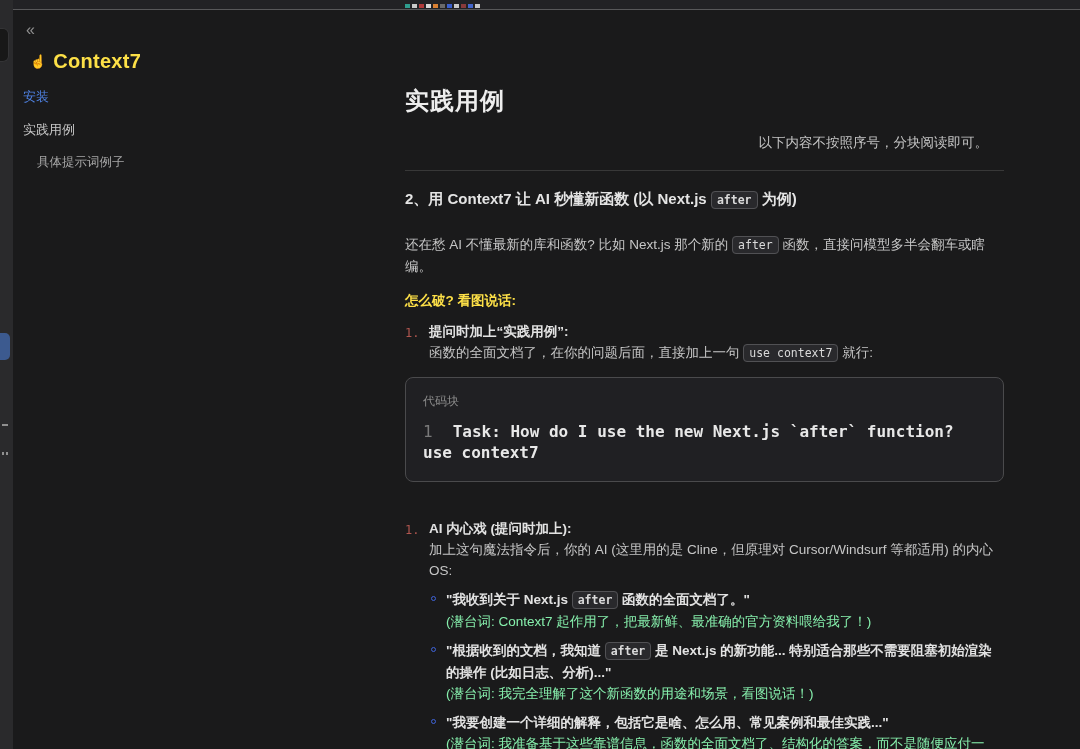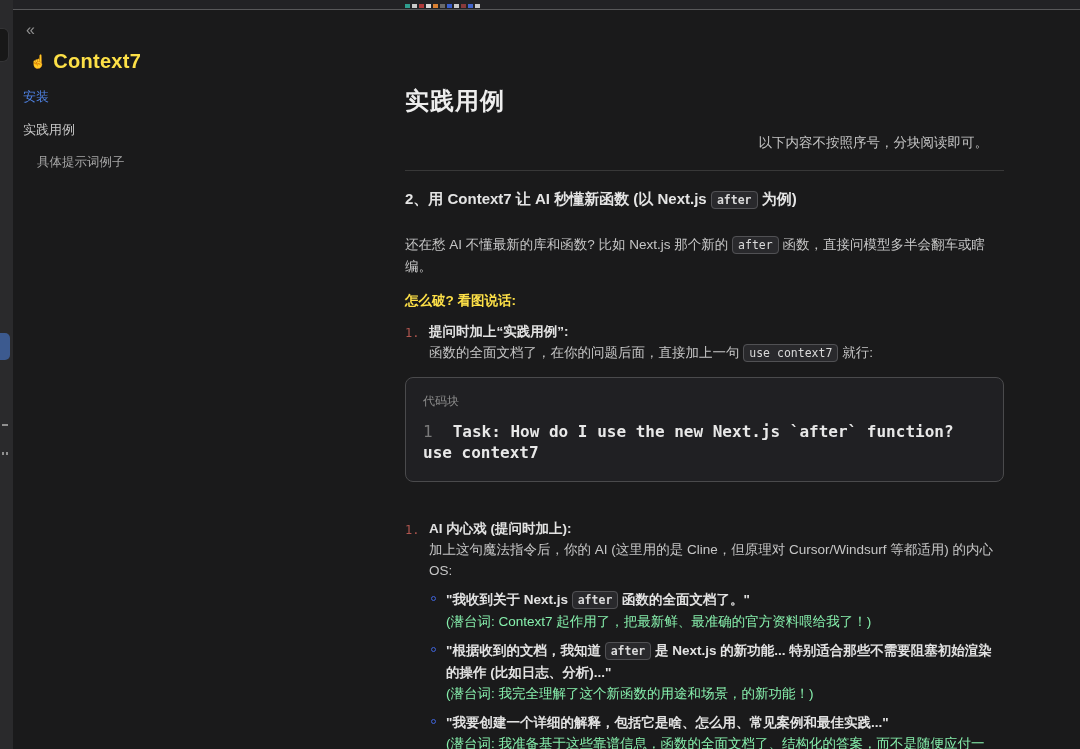--- a/index.html
+++ b/index.html
@@ -130,21 +130,21 @@
           <div class="b-body">
             <strong><span>"我收到关于 Next.js </span> <code class="ic">after</code> <span> 函数的全面文档了。"</span></strong>
             <div class="sub-line">(潜台词: Context7 起作用了，把最新鲜、最准确的官方资料喂给我了！)</div>
           </div>
         </div>
 
         <div class="bullet">
           <span class="ring"></span>
           <div class="b-body">
             <strong><span>"根据收到的文档，我知道 </span> <code class="ic">after</code> <span> 是 Next.js 的新功能... 特别适合那些不需要阻塞初始渲染的操作 (比如日志、分析)..."</span></strong>
-            <div class="sub-line">(潜台词: 我完全理解了这个新函数的用途和场景，的新功能！)</div>
+            <div class="sub-line">(潜台词: 我完全理解了这个新函数的用途和场景，看图说话！)</div>
           </div>
         </div>
 
         <div class="bullet">
           <span class="ring"></span>
           <div class="b-body">
             <strong><span>"我要创建一个详细的解释，包括它是啥、怎么用、常见案例和最佳实践..."</span><span></span></strong>
             <div class="sub-line">(潜台词: 我准备基于这些靠谱信息，函数的全面文档了、结构化的答案，而不是随便应付一下！)</div>
           </div>
         </div>

